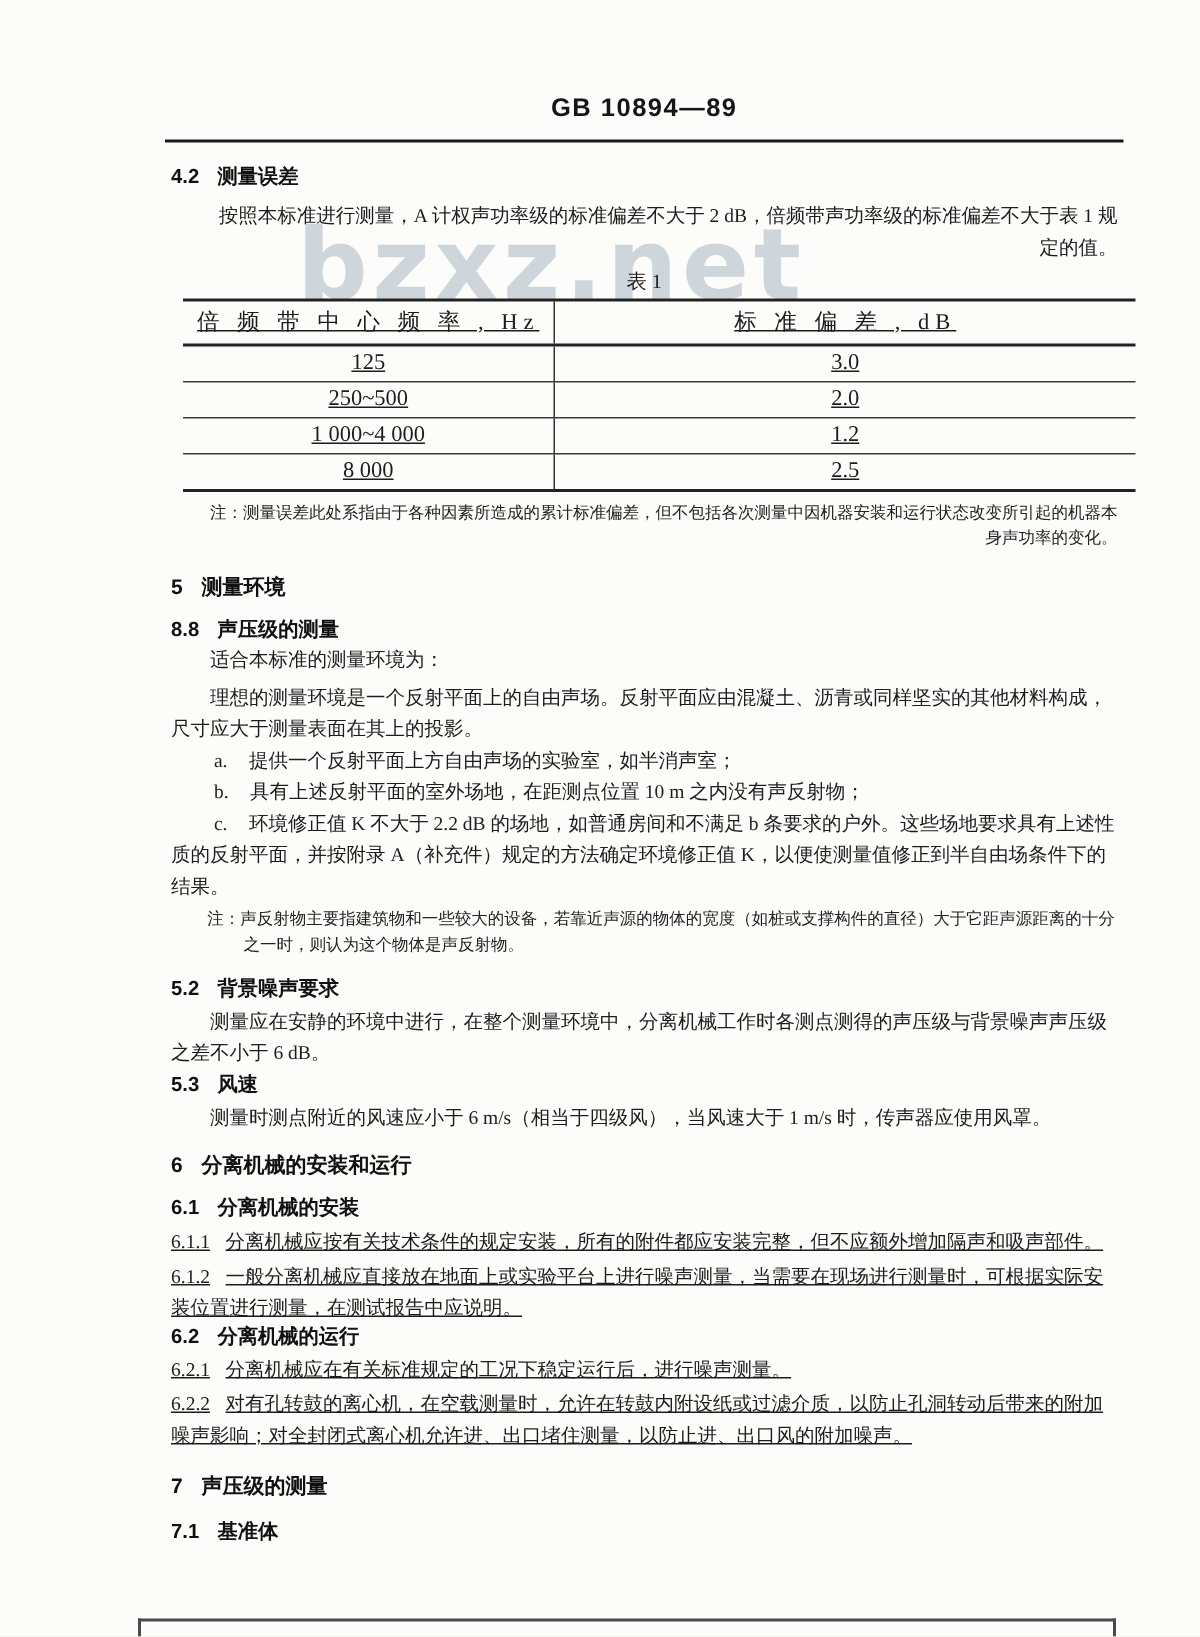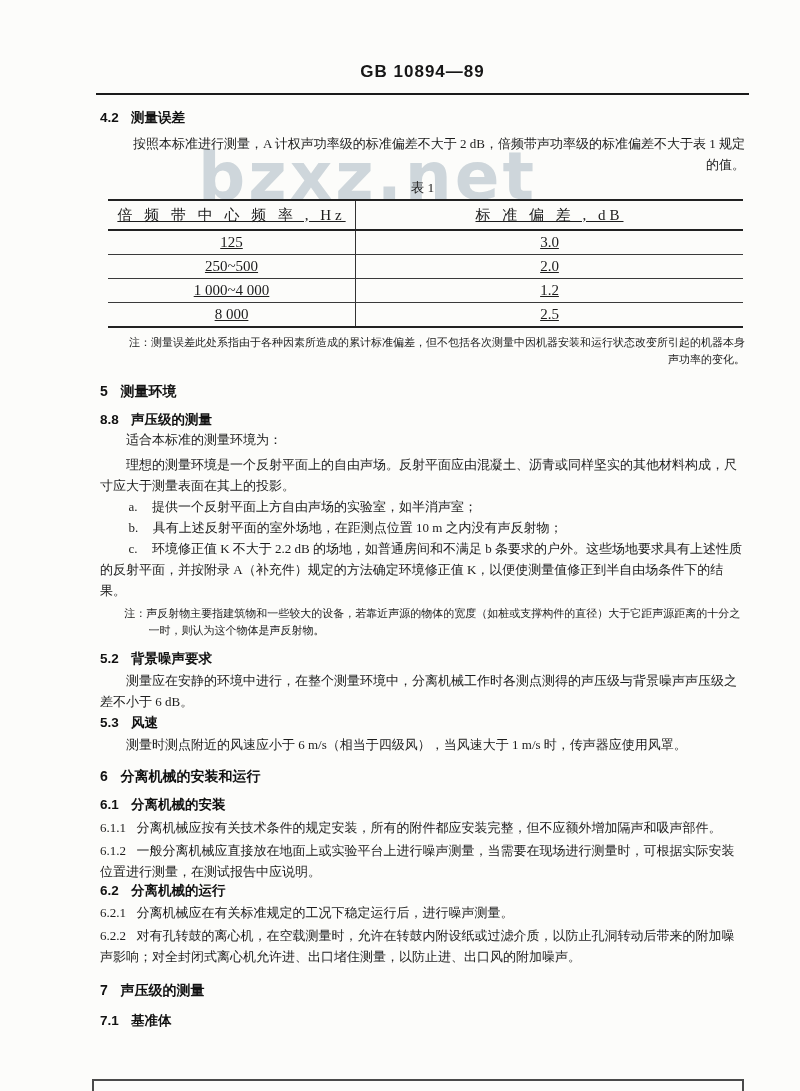--- a/index.html
+++ b/index.html
@@ -19,21 +19,21 @@
     font-family:"DejaVu Sans","Liberation Sans",sans-serif;
     font-weight:bold;
     font-size:66px;
     letter-spacing:3px;
     color:#aab8c2;
     opacity:.55;
     z-index:0;
     user-select:none;
   }
   .content{
-    position:absolute;left:100px;right:55px;top:0;
+    position:absolute;left:114px;right:55px;top:0;
     z-index:1;
     font-size:13px;
     line-height:21px;
   }
   .doc-header{
     margin-top:62px;
     text-align:center;
     font-family:"Liberation Sans","DejaVu Sans",sans-serif;
     font-weight:bold;
     font-size:17px;
@@ -50,21 +50,21 @@
     font-family:"Liberation Sans","DejaVu Sans",sans-serif;
     font-weight:bold;
     color:#111;
     line-height:18px;
     font-size:13.5px;
   }
   .h-top{font-size:14px;line-height:19px;}
   .h-top .num, .h-sub .num{margin-right:0.9em;}
   .num-p .num{margin-right:0.8em;}
   .para{text-indent:2em;margin:0;}
-  .plain{margin:0;}
+  .plain{margin:0;text-decoration:underline;}
   .list-item{text-indent:2.2em;margin:0;}
   .list-item .item-label{margin-right:1.1em;}
   .note{
     font-size:11px;
     line-height:17px;
     padding-left:4.4em;
     text-indent:-2.2em;
     color:#222;
   }
   .table-caption{

